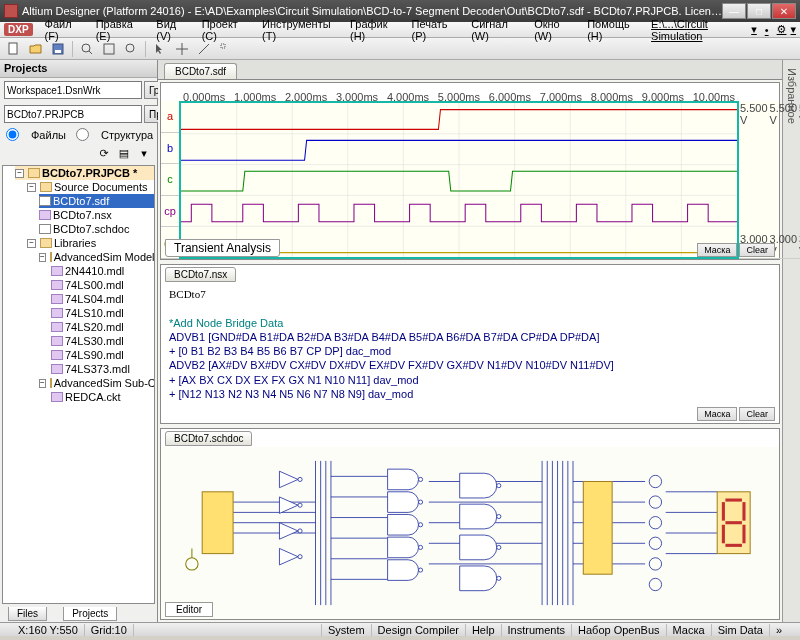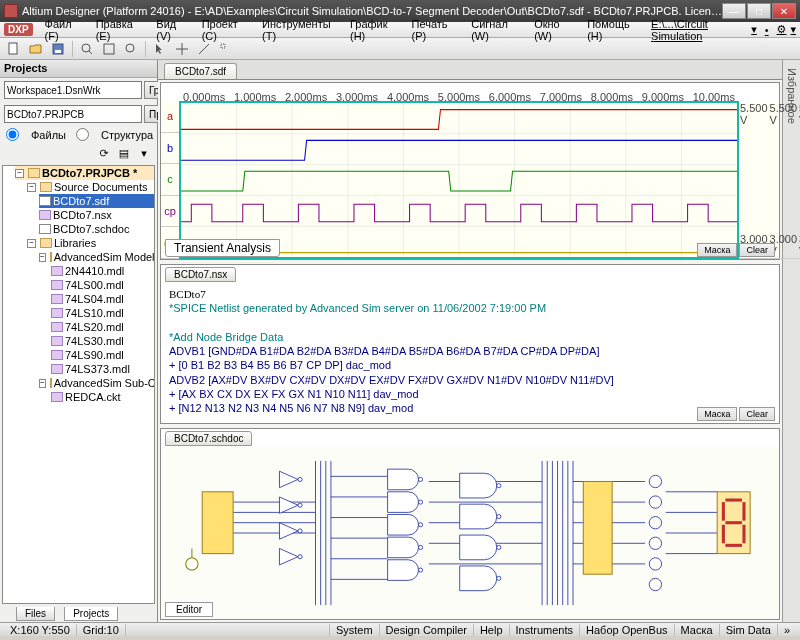--- a/index.html
+++ b/index.html
@@ -70,26 +70,26 @@
 .nl-title { color: #000; font-family: Liberation Serif, serif; }
 .nl-comment { color: #008080; }
 .nl-line { color: #000080; }
 
 .schem-body { margin-top: 18px; flex: 1; background: #fdfdf8; position: relative; overflow: hidden; }
 .schem-svg { width: 100%; height: 100%; }
 
 .content-rside { width: 18px; background: #e4e4e0; writing-mode: vertical-rl; text-orientation: mixed; font-size: 9px; display: flex; flex-direction: column; gap: 8px; padding: 8px 2px; border-left: 1px solid #999; color: #555; }
 .content-rside span { cursor: pointer; }
 
-.statusbar { height: 14px; background: linear-gradient(to bottom,#f0f0f0,#d8d8d8); display: flex; align-items: center; padding: 0 4px; font-size: 10px; border-top: 1px solid #999; }
+.statusbar { height: 14px; background: linear-gradient(to bottom,#f0f0f0,#d8d8d8); display: flex; align-items: center; padding: 0 12px; font-size: 10px; border-top: 1px solid #999; }
 .statusbar .cell { padding: 0 6px; border-right: 1px solid #bbb; }
 .statusbar .right { margin-left: auto; display: flex; gap: 0; }
 .statusbar .right .cell { border-left: 1px solid #bbb; border-right: none; cursor: pointer; }
 
-.bottom-tabs { position: absolute; bottom: 0; left: 0; display: flex; gap: 9px; padding: 1px 16px; }
+.bottom-tabs { position: absolute; bottom: 0; left: 0; display: flex; gap: 16px; padding: 1px 8px; }
 .bottom-tabs .btab { background: linear-gradient(to bottom,#fff,#ddd); border: 1px solid #999; border-top: none; padding: 1px 8px; font-size: 10px; cursor: pointer; }
 .bottom-tabs .btab.active { background: #fff; }
 
 .editor-tab { position: absolute; bottom: 2px; left: 4px; background: #fff; border: 1px solid #999; padding: 1px 10px; font-size: 10px; }
 </style>
 </head>
 <body>
 
 <div class="titlebar">
   <div class="icon-sq"></div>
@@ -379,21 +379,20 @@
       <div class="mask-clear">
         <button>Маска</button>
         <button>Clear</button>
       </div>
     </div>
 
     <div class="panel netlist">
       <div class="panel-tab">BCDto7.nsx</div>
       <div class="netlist-body">
         <div class="nl-title">BCDto7</div>
-        <div class="nl-comment">*SPICE Netlist generated by Advanced Sim server on 11/06/2002 7:19:00 PM</div>
         <div>&nbsp;</div>
         <div class="nl-comment">*Add Node Bridge Data</div>
         <div class="nl-line">ADVB1 [GND#DA B1#DA B2#DA B3#DA B4#DA B5#DA B6#DA B7#DA CP#DA DP#DA]</div>
         <div class="nl-line">+ [0 B1 B2 B3 B4 B5 B6 B7 CP DP] dac_mod</div>
         <div class="nl-line">ADVB2 [AX#DV BX#DV CX#DV DX#DV EX#DV FX#DV GX#DV N1#DV N10#DV N11#DV]</div>
         <div class="nl-line">+ [AX BX CX DX EX FX GX N1 N10 N11] dav_mod</div>
         <div class="nl-line">+ [N12 N13 N2 N3 N4 N5 N6 N7 N8 N9] dav_mod</div>
 
       </div>
       <div class="mask-clear">

